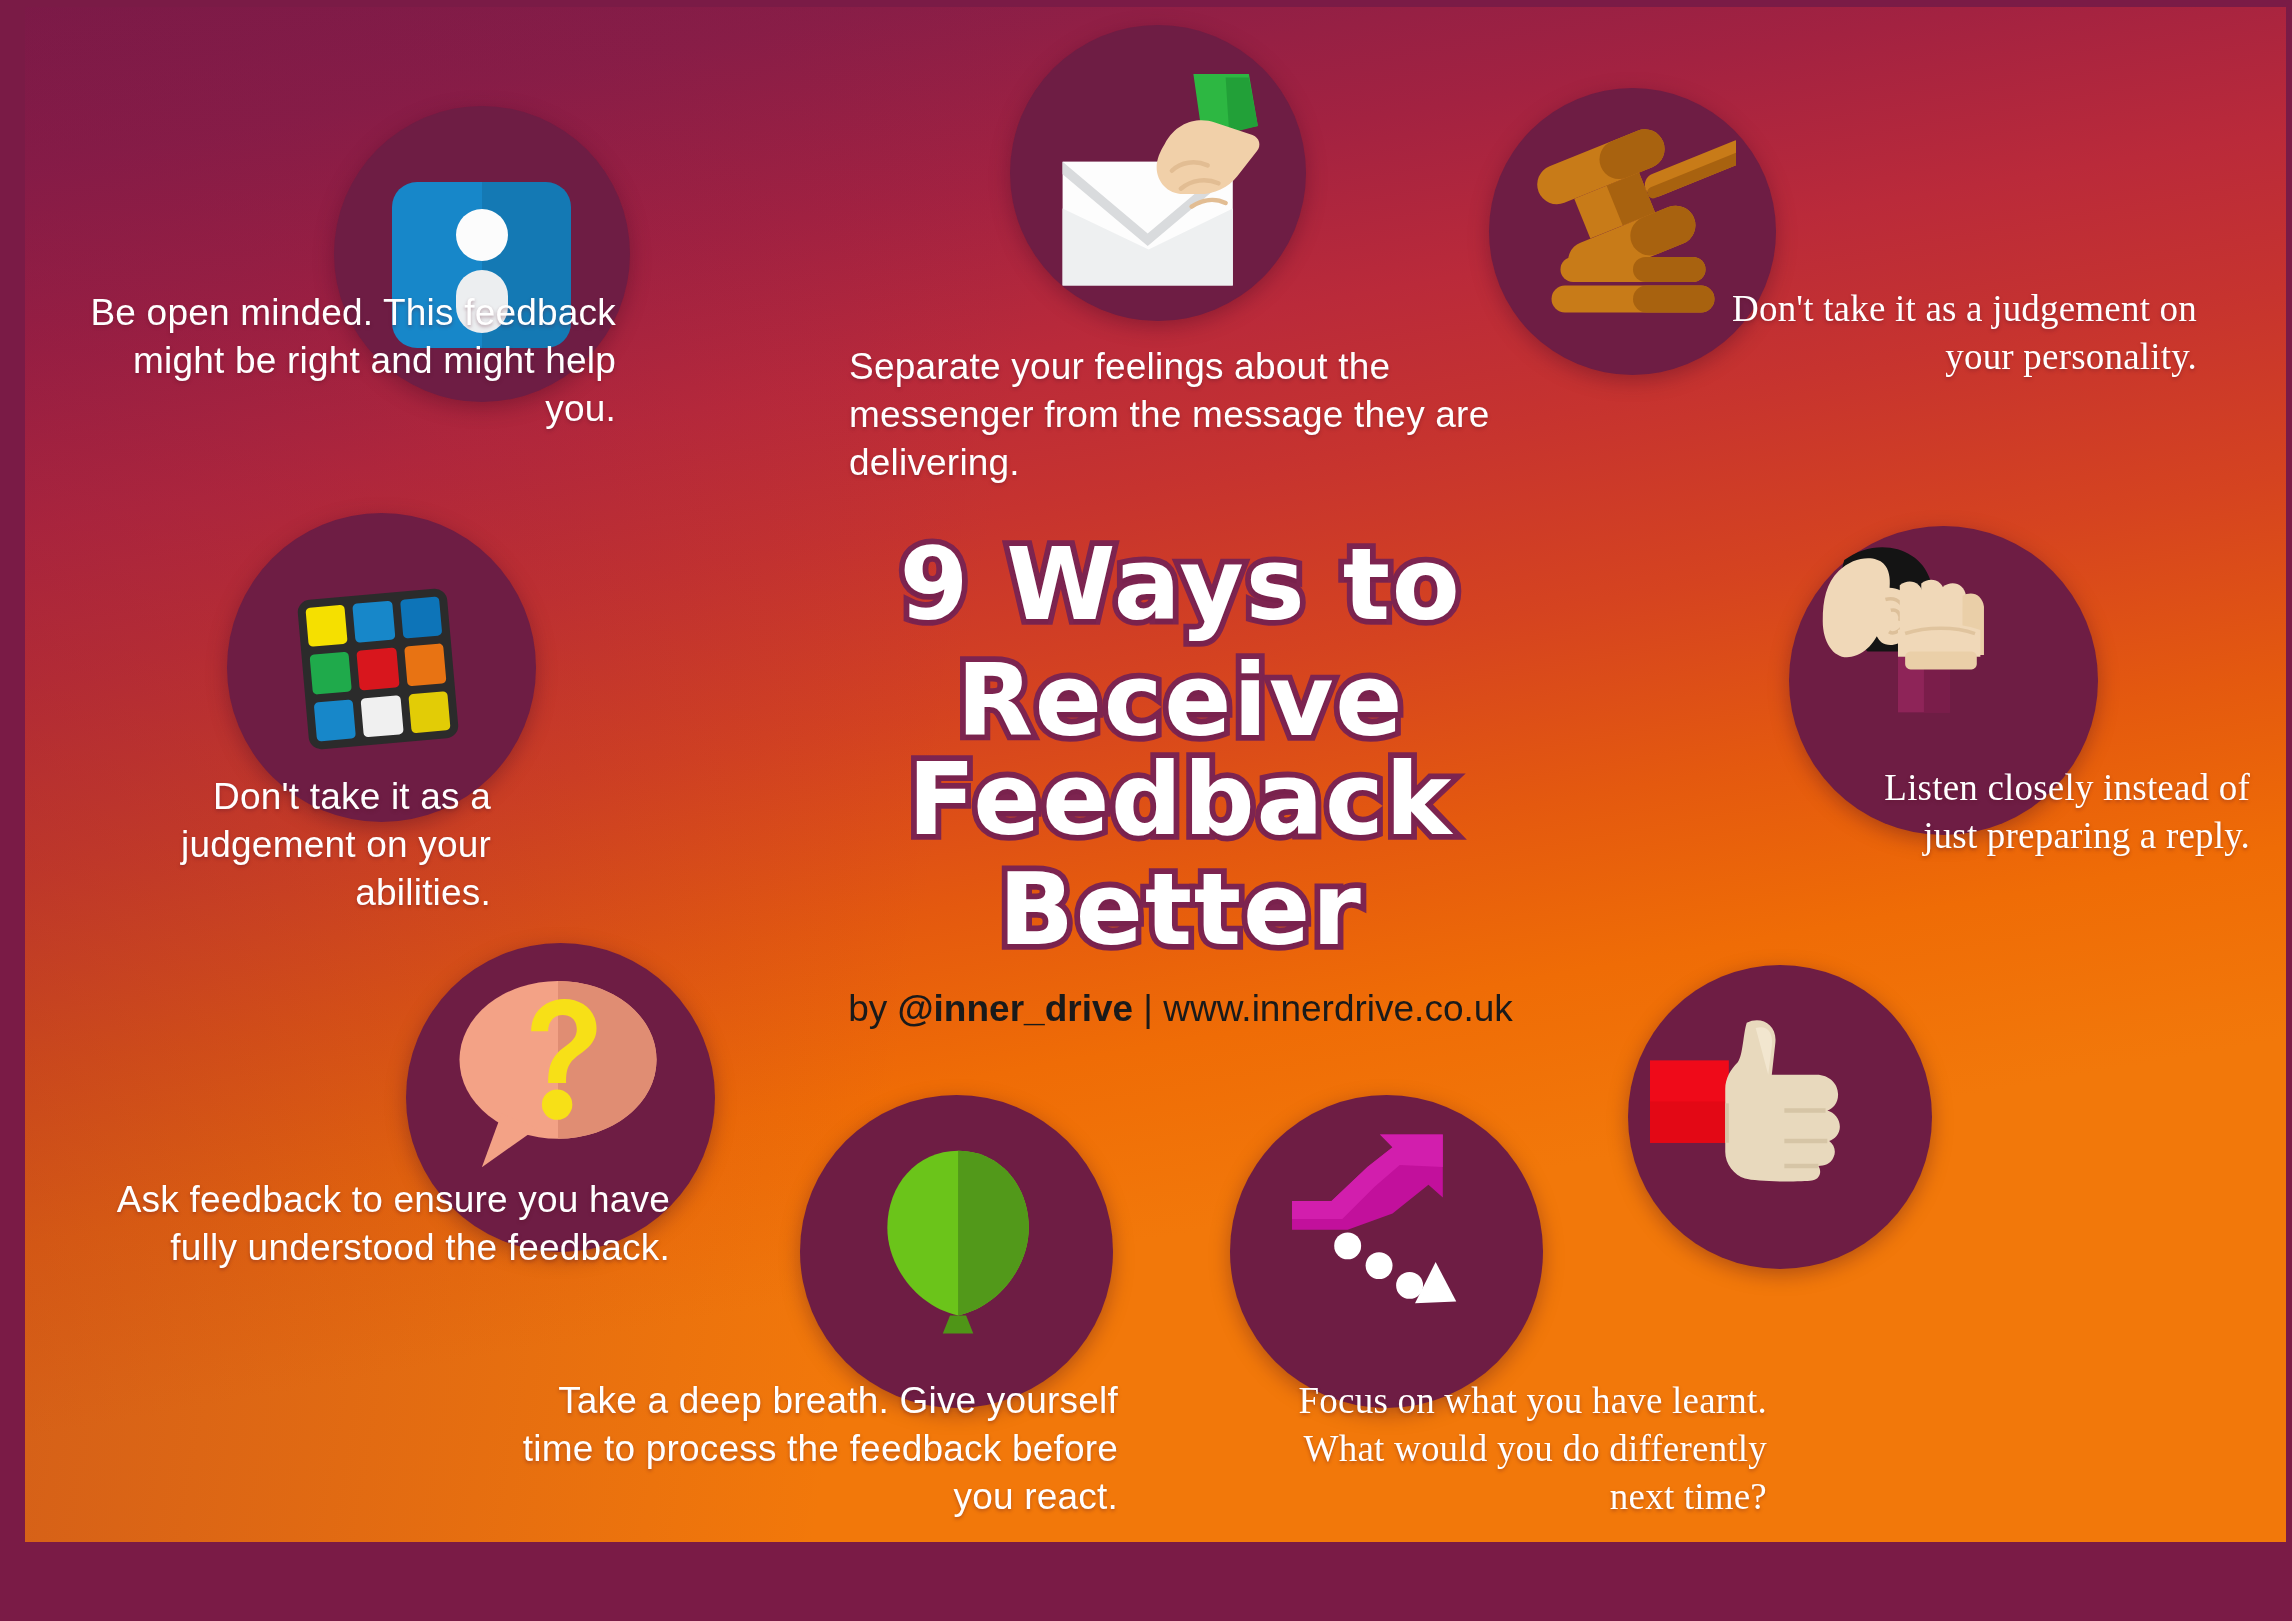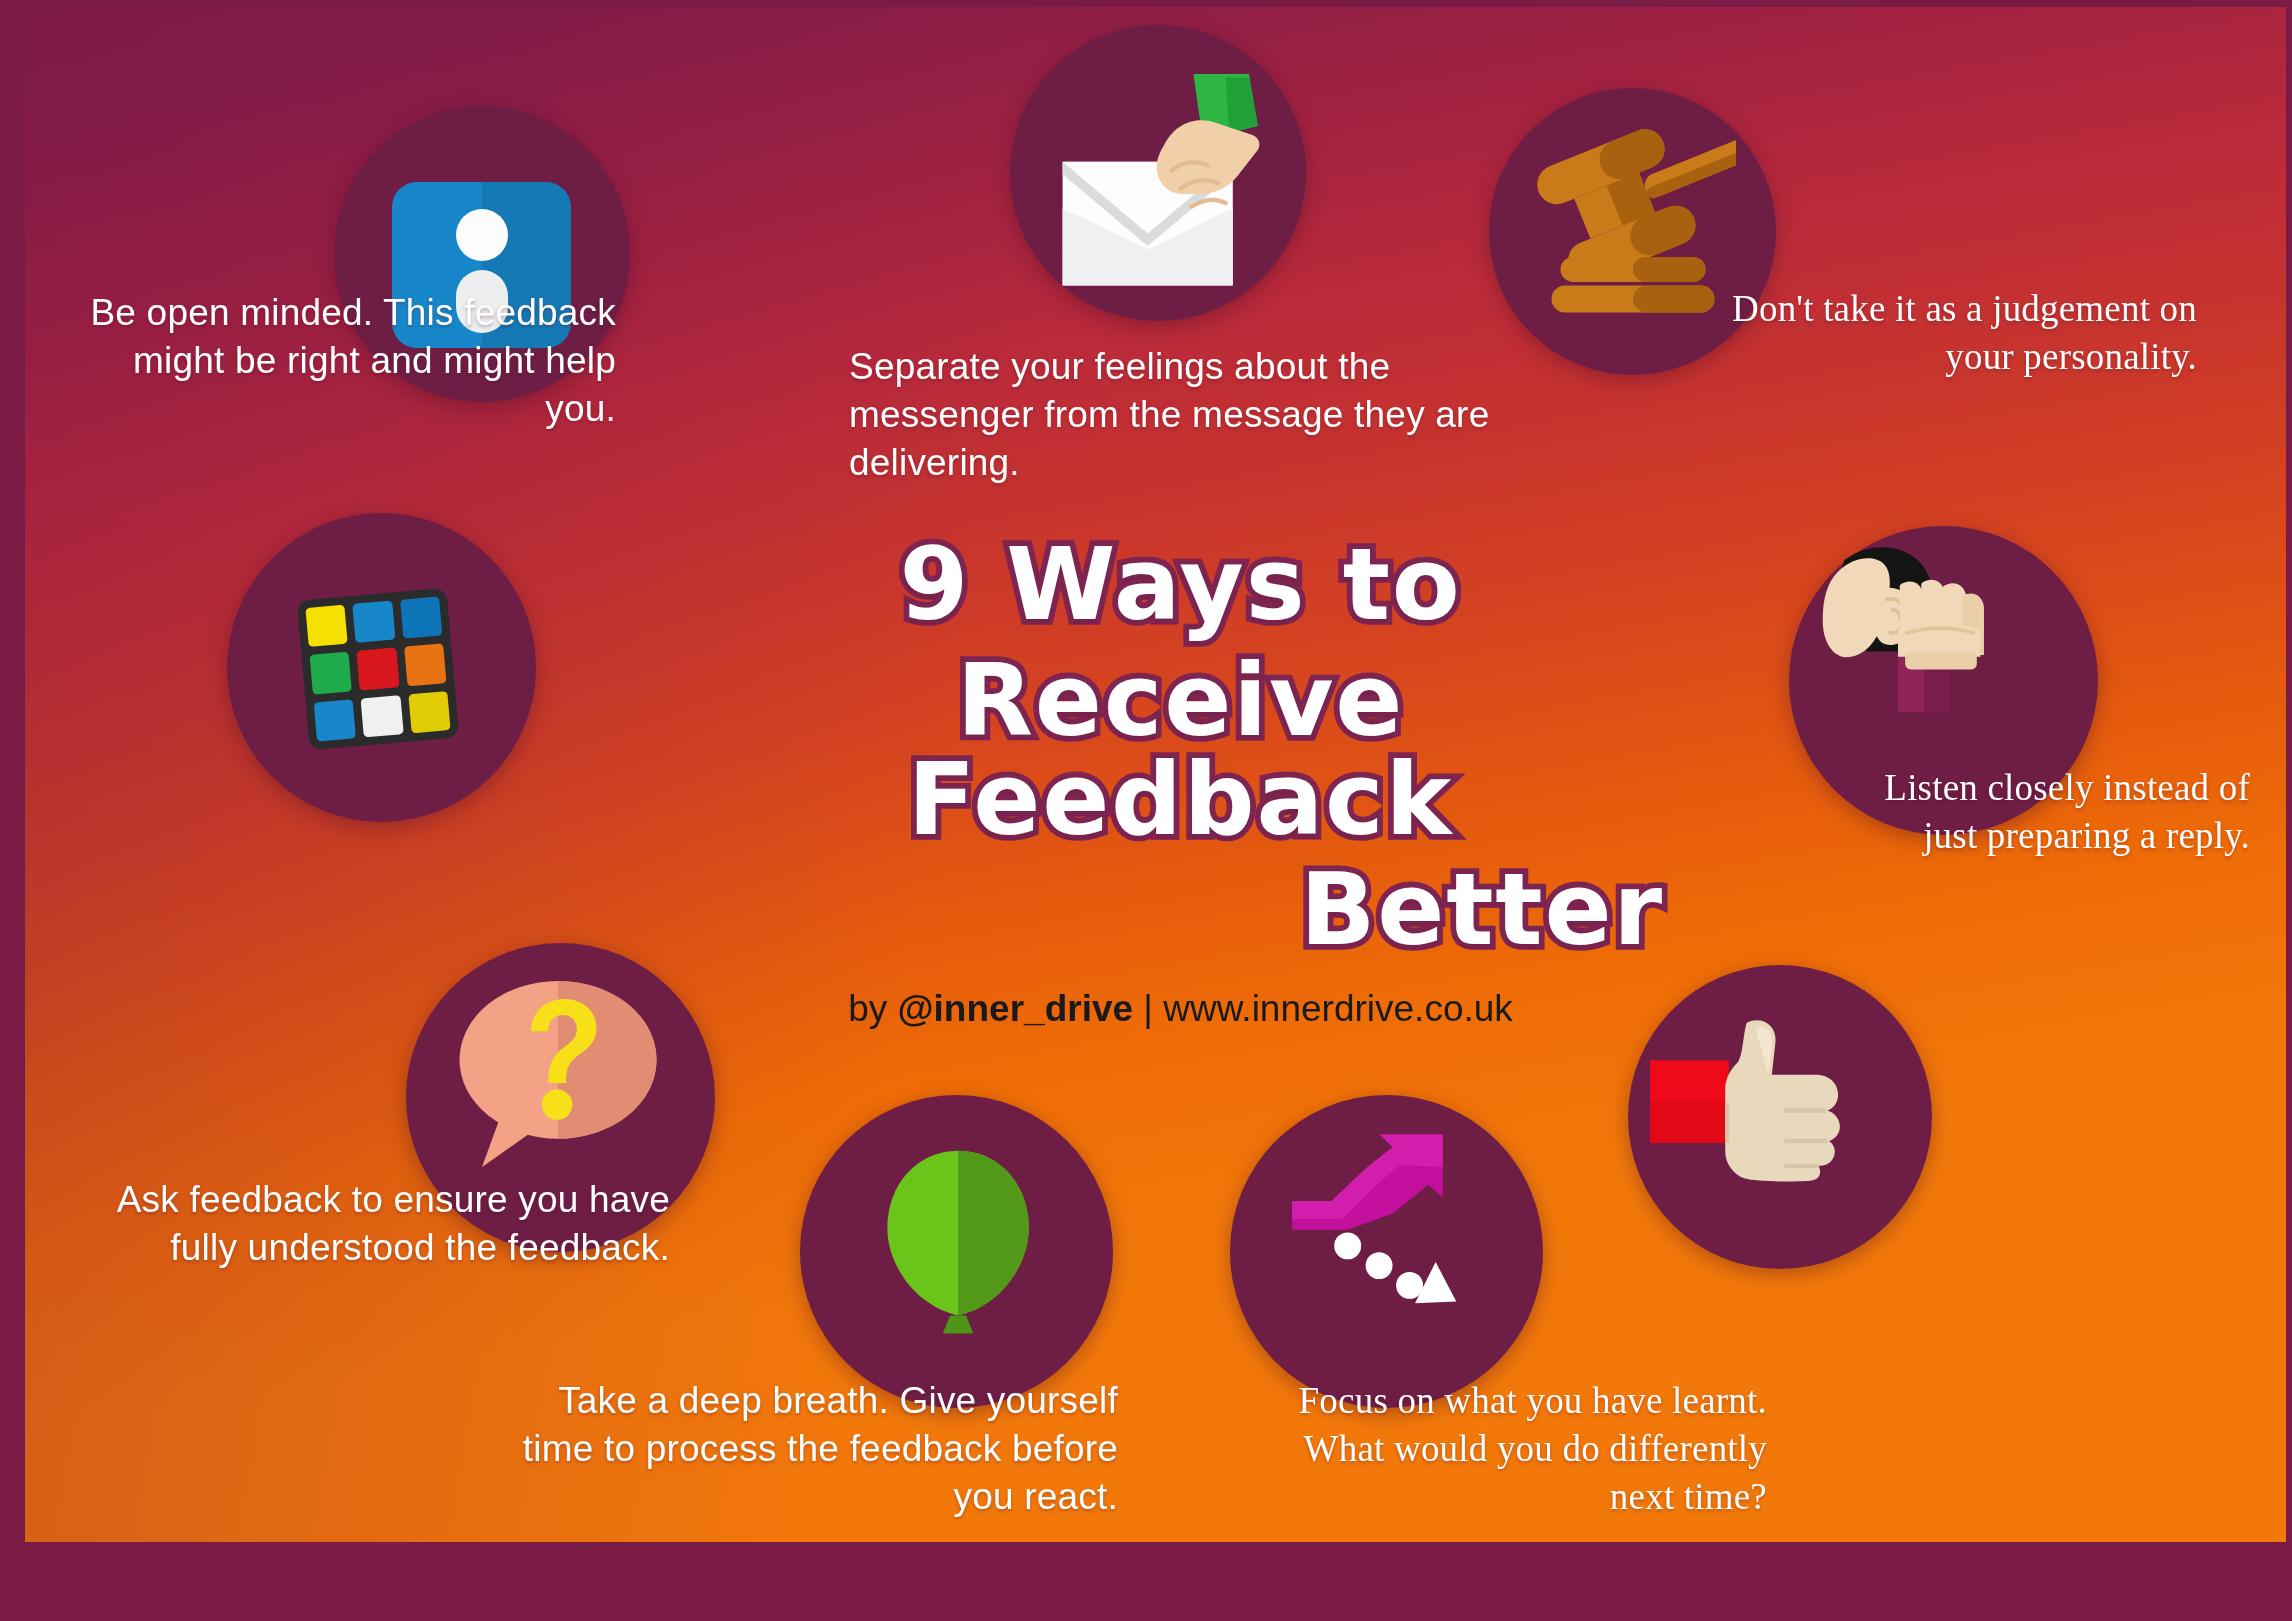--- a/index.html
+++ b/index.html
@@ -60,21 +60,21 @@
     color:#fff;
     font-size:104px;
     line-height:1.0;
     letter-spacing:1.8px;
     -webkit-text-stroke:11.6px #7d2450;
     paint-order:stroke fill;
     text-shadow:0 5.4px 0 rgba(110,29,68,.25);
   }
   .ttl.l1 { font-size:99px; }
   .ttl.l2 { font-size:99px; margin-top:17px; }
-  .ttl.l3 { font-size:99px; margin-top:10.7px;text-align:right; }
+  .ttl.l3 { font-size:99px; margin-top:10.7px; }
   #byline {
     position:absolute; left:672px; top:981px; width:967px; text-align:center;
     font-family:"Liberation Sans", sans-serif;
     font-size:37px; color:#1a1a1a;
   }
   #byline b { font-weight:bold; }
 
   
   .iconbox { position:absolute; }
 
@@ -235,20 +235,21 @@
         <path d="M196 102 L150 102" stroke="#d6c5a6" stroke-width="5"></path>
         <path d="M198 136 L150 136" stroke="#d6c5a6" stroke-width="5"></path>
         <path d="M188 164 L150 164" stroke="#d6c5a6" stroke-width="5"></path>
         <path d="M118 10 C130,6 138,14 136,30 L132,62" fill="#f2e6cf"></path>
       </svg>
     </div>
 
     <div class="cap ta-r" style="left:54px;  top:282px; width:537px;">Be open minded. This feedback might be right and might help you.</div>
     <div class="cap ta-c" style="left:824px; top:336px; width:645px;">Separate your feelings about the messenger from the message they are delivering.</div>
     <div class="cap ta-l" style="left:1706px; top:278px; width:466px;">Don't take it as a judgement on your personality.</div>
+    <div class="cap ta-r" style="left:81px;  top:766px; width:385px;">Don't take it as a judgement on your abilities.</div>
     <div class="cap ta-l" style="left:1831px; top:757px; width:394px;">Listen closely instead of just preparing a reply.</div>
     <div class="cap ta-r" style="left:63px;  top:1169px; width:582px;">Ask feedback to ensure you have fully understood the feedback.</div>
     <div class="cap ta-r" style="left:466px; top:1370px; width:627px;">Take a deep breath. Give yourself time to process the feedback before you react.</div>
     <div class="cap ta-l" style="left:1205px; top:1370px; width:537px;">Focus on what you have learnt. What would you do differently next time?</div>
 
     <div id="title-wrap">
       <div class="ttl l1">9 Ways to</div>
       <div class="ttl l2">Receive Feedback</div>
       <div class="ttl l3">Better</div>
     </div>

